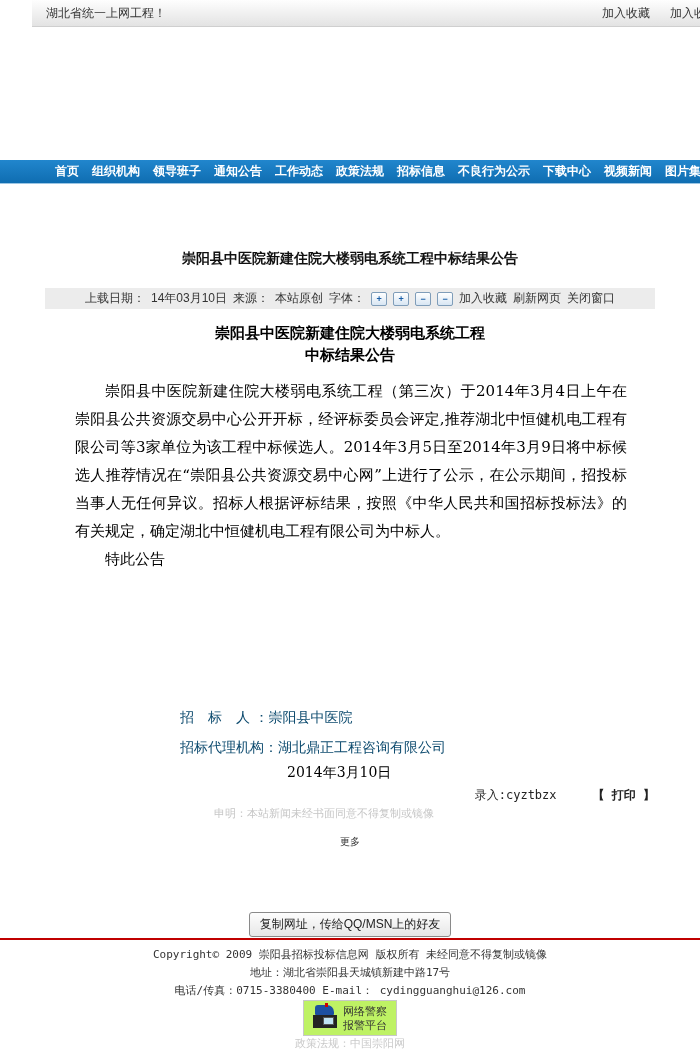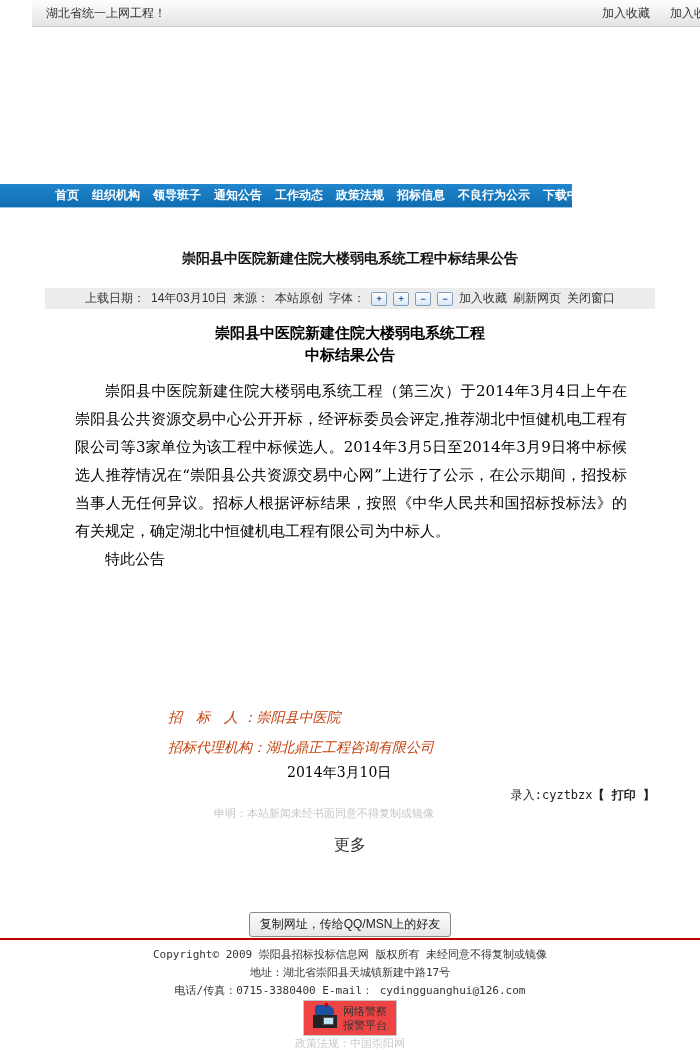--- a/index.html
+++ b/index.html
@@ -9,23 +9,23 @@
 
   
   .topbar { position:absolute; top:0; left:16px; width:700px; height:27px;
             background:linear-gradient(#fefefe,#e3e3e3); border-bottom:1px solid #cfcfcf;
             display:flex; align-items:center; justify-content:space-between;
             padding:0 14px; font-size:12px; color:#333;margin-left:16px; }
   .topbar-links { display:flex; gap:20px; }
   .topbar-links span { cursor:pointer; }
 
   
-  .navbar { position:absolute; top:160px; left:0; width:572px; height:24px;
+  .navbar { position:absolute; top:160px; left:0; width:700px; height:24px;
             background:linear-gradient(#2186cd,#0f6db1); border-bottom:1px solid #9cc6e4;
-            display:flex; align-items:center; gap:13px; padding-left:55px;margin-top:24px; }
+            display:flex; align-items:center; gap:13px; padding-left:55px; }
   .nav-item { color:#ffffff; font-size:12px; font-weight:bold; white-space:nowrap; cursor:pointer; }
 
   
   .breadcrumb { position:absolute; top:185px; left:0; width:700px; height:22px;
                 border-bottom:1px solid #bed8ec; display:flex; align-items:center;
                 padding-left:8px; font-size:12px; color:#333; }
 
   
   .page-title { position:absolute; top:250px; left:0; width:700px; text-align:center;
                 font-size:14px; font-weight:bold; color:#111;
@@ -45,49 +45,49 @@
   
   .article-heading { position:absolute; top:322px; left:0; width:700px; text-align:center;
                      font-size:15px; font-weight:bold; line-height:22px; color:#000;
                      font-family:"DejaVu Serif", serif; }
   .article-body { position:absolute; top:377px; left:75px; width:552px;
                   font-size:15px; line-height:28px; color:#000; text-align:justify;
                   font-family:"DejaVu Serif", serif; }
   .article-body p { text-indent:2em; }
   .closing { text-indent:2em; }
 
-  .bid-info { position:absolute; top:702px; left:168px; font-size:14px; line-height:30px;
-              color:#c2410c; font-family:"DejaVu Serif", serif;font-style:italic; }
+  .bid-info { position:absolute; top:702px; left:180px; font-size:14px; line-height:30px;
+              color:#0c4a6e; font-family:"DejaVu Serif", serif; }
   .bid-date { position:absolute; top:764px; left:287px; font-size:14px; color:#000;
               font-family:"DejaVu Serif", serif; }
 
   .editor-line { position:absolute; top:787px; left:0; width:655px; text-align:right;
                  font-size:12px; color:#222; font-family:"DejaVu Sans Mono", monospace; }
-  .print-label { font-weight:bold; cursor:pointer; }
+  .print-label { font-weight:bold; cursor:pointer;margin-left:36px; }
 
   .declare-note { position:absolute; top:806px; left:0; width:648px; text-align:center;
                   font-size:11px; color:#c6c6c6; }
 
   .more { position:absolute; top:835px; left:0; width:700px; text-align:center;
-          font-size:16px; color:#333; cursor:pointer; }
+          font-size:10px; color:#333; cursor:pointer; }
 
   .share-wrap { position:absolute; top:872px; left:0; width:700px; text-align:center; }
   .share-button { display:inline-block; border:1px solid #8a8a8a; border-radius:3px;
                   background:linear-gradient(#fdfdfd,#e7e7e7); padding:3px 10px;
                   font-size:12px; color:#222; cursor:pointer;margin-top:40px; }
 
   .red-line { position:absolute; top:938px; left:0; width:700px; height:2px; background:#c00000; }
 
   .footer { position:absolute; top:946px; left:0; width:700px; text-align:center;
             font-size:11px; color:#333; line-height:18px;
             font-family:"DejaVu Sans Mono", monospace; }
 
   .police-wrap { position:absolute; top:1000px; left:0; width:700px;
                  display:flex; justify-content:center; }
-  .police-badge { border:1px solid #c8c8c8; background:#ef4444; display:flex; align-items:center;
+  .police-badge { border:1px solid #c8c8c8; background:#bef264; display:flex; align-items:center;
                   gap:6px; padding:3px 9px; cursor:pointer; }
   .police-icon { position:relative; width:24px; height:26px; }
   .police-icon .hat { position:absolute; top:0; left:2px; width:19px; height:10px;
                       background:#1c4fa0; border-radius:3px 7px 1px 1px; }
   .police-icon .hat-dot { position:absolute; top:-2px; left:12px; width:3px; height:4px; background:#c00; }
   .police-icon .body { position:absolute; top:10px; left:0; width:24px; height:13px; background:#232323; }
   .police-icon .screen { position:absolute; top:12px; left:10px; width:11px; height:8px;
                          background:#bfe3f2; border:1px solid #555; }
   .badge-text { font-size:11px; color:#333; line-height:14px; }
 

